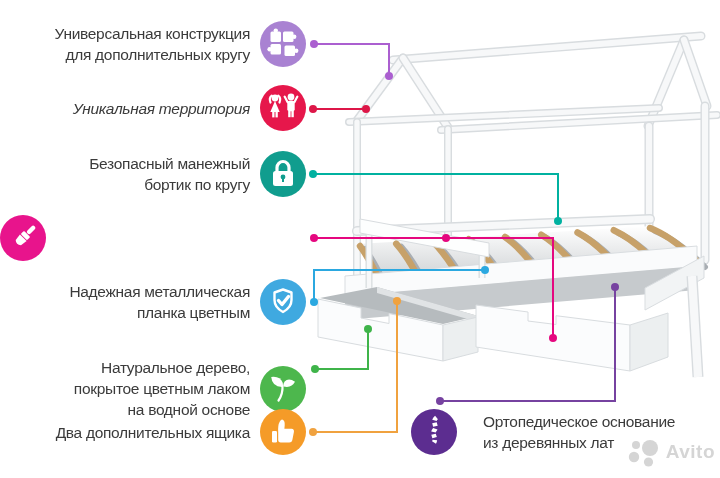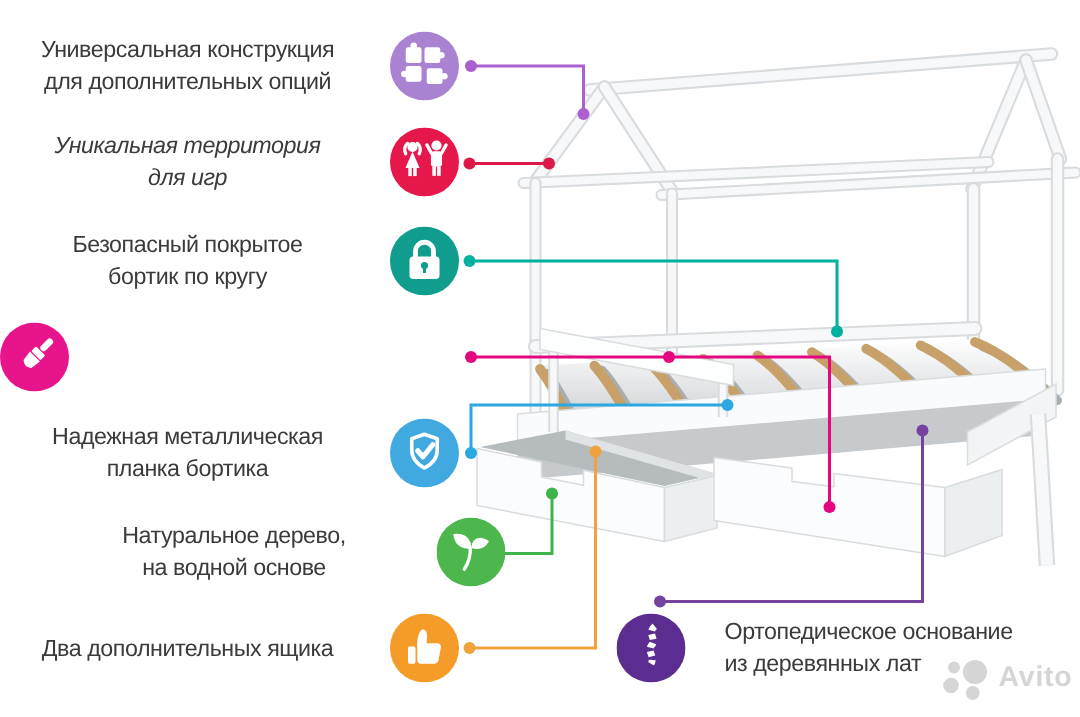--- a/index.html
+++ b/index.html
@@ -2,21 +2,21 @@
 <html><head>
 <meta charset="utf-8">
 <style>
   html,body{margin:0;padding:0;background:#fff;}
   .stage{position:relative;width:720px;height:478px;background:#fff;overflow:hidden;
          font-family:"Liberation Sans",sans-serif;color:#3b3b3b;}
   svg.layer{position:absolute;left:0;top:0;width:720px;height:478px;}
   #bed-layer{z-index:1;}
   #connector-layer{z-index:2;}
   .feature{position:absolute;display:flex;align-items:center;z-index:3;}
-  .feature .ftext{width:250px;text-align:center;margin-right:10px;
+  .feature .ftext{width:250px;text-align:right;margin-right:10px;
                   font-size:15.5px;line-height:21px;letter-spacing:-0.3px;font-weight:400;}
   .feature .ftext span{display:block;}
   .ficon{width:46px;height:46px;flex:0 0 46px;}
   .feature.right-side .ftext{text-align:left;margin-right:0;margin-left:26px;width:245px;}
   .watermark{position:absolute;right:5px;bottom:10px;z-index:4;display:flex;align-items:center;
              color:#d5d5d5;font-weight:bold;font-size:19px;letter-spacing:0.5px;}
   .watermark svg{margin-right:3px;}
 </style>
 </head>
 <body>
@@ -138,41 +138,40 @@
       <circle cx="313" cy="432" r="4" fill="#f0a23f"></circle>
         <circle cx="397" cy="301" r="4" fill="#f0a23f"></circle>
       <circle cx="615" cy="287" r="4" fill="#7642a0"></circle>
         <circle cx="440" cy="401" r="4" fill="#7642a0"></circle>
     </g>
   </svg>
 
   <div class="feature" style="top:21px;">
     <div class="ftext">
       <span>Универсальная конструкция</span>
-        <span>для дополнительных опций</span>
+        <span>для дополнительных кругу</span>
     </div>
     <svg class="ficon" viewBox="0 0 46 46">
       <circle cx="23" cy="23" r="23" fill="#a982d2"></circle>
       <g fill="#fff">
         <rect x="10.5" y="10.5" width="10.5" height="10.5" rx="1.5"></rect>
         <rect x="23" y="10.5" width="10.5" height="10.5" rx="1.5"></rect>
         <rect x="10.5" y="23" width="10.5" height="10.5" rx="1.5"></rect>
         <rect x="24.5" y="24.5" width="10.5" height="10.5" rx="1.5"></rect>
         <circle cx="15.8" cy="9.6" r="2.2"></circle>
           <circle cx="9.6" cy="28.3" r="2.2"></circle>
         <circle cx="34.2" cy="15.8" r="2.2"></circle>
           <circle cx="36.2" cy="29.8" r="2.2"></circle>
       </g>
     </svg>
   </div>
 
   <div class="feature" style="top:85px;font-style:italic;">
     <div class="ftext">
       <span>Уникальная территория</span>
-        <span>для игр</span>
     </div>
     <svg class="ficon" viewBox="0 0 46 46">
       <circle cx="23" cy="23" r="23" fill="#e6174b"></circle>
       <g fill="#fff" stroke="#fff">
         <circle cx="15" cy="13" r="3.4" stroke="none"></circle>
         <path d="M10.5,17.5 Q8.6,13 11.8,10.6" fill="none" stroke-width="2.2" stroke-linecap="round"></path>
         <path d="M19.5,17.5 Q21.4,13 18.2,10.6" fill="none" stroke-width="2.2" stroke-linecap="round"></path>
         <path d="M15,16 L19.7,27 H10.3 Z" stroke="none"></path>
         <rect x="12.2" y="27" width="2.3" height="5.4" stroke="none"></rect>
         <rect x="15.5" y="27" width="2.3" height="5.4" stroke="none"></rect>
@@ -180,21 +179,21 @@
         <path d="M27.5,17 L24.6,11.6 M34.5,17 L37.4,11.6" fill="none" stroke-width="2.2" stroke-linecap="round"></path>
         <rect x="27.3" y="15.8" width="7.4" height="10.4" rx="2" stroke="none"></rect>
         <rect x="28.2" y="26" width="2.4" height="6.2" stroke="none"></rect>
         <rect x="31.4" y="26" width="2.4" height="6.2" stroke="none"></rect>
       </g>
     </svg>
   </div>
 
   <div class="feature" style="top:151px;">
     <div class="ftext">
-      <span>Безопасный покрытое</span>
+      <span>Безопасный манежный</span>
         <span>бортик по кругу</span>
     </div>
     <svg class="ficon" viewBox="0 0 46 46">
       <circle cx="23" cy="23" r="23" fill="#109d8e"></circle>
       <path d="M17,21 V16.5 A6,6 0 0 1 29,16.5 V21" fill="none" stroke="#fff" stroke-width="3.2"></path>
       <rect x="13" y="20" width="20" height="15" rx="2.5" fill="#fff"></rect>
       <circle cx="23" cy="26" r="2.4" fill="#109d8e"></circle>
       <rect x="22" y="26.5" width="2" height="4.5" fill="#109d8e"></rect>
     </svg>
   </div>
@@ -206,32 +205,33 @@
         <rect x="20.8" y="6.5" width="4.4" height="10" rx="2"></rect>
         <rect x="18.6" y="17.2" width="8.8" height="4.6" rx="1"></rect>
         <path d="M18.3,22.6 H27.7 L26.7,29.6 Q23,33 19.3,29.6 Z"></path>
       </g>
     </svg>
   </div>
 
   <div class="feature" style="top:279px;">
     <div class="ftext">
       <span>Надежная металлическая</span>
-        <span>планка бортика</span>
+        <span>планка цветным</span>
     </div>
     <svg class="ficon" viewBox="0 0 46 46">
       <circle cx="23" cy="23" r="23" fill="#3fa9e0"></circle>
       <path d="M23,10.5 L31.5,13.5 V21 Q31.5,28.5 23,33 Q14.5,28.5 14.5,21 V13.5 Z" fill="none" stroke="#fff" stroke-width="2.4" stroke-linejoin="round"></path>
       <polyline points="18.5,21.5 22,25.5 28.5,17.5" fill="none" stroke="#fff" stroke-width="3.4" stroke-linecap="round" stroke-linejoin="round"></polyline>
     </svg>
   </div>
 
-  <div class="feature" style="top:345px;padding-left:31px;">
+  <div class="feature" style="top:357px;">
     <div class="ftext">
       <span>Натуральное дерево,</span>
+        <span>покрытое цветным лаком</span>
         <span>на водной основе</span>
     </div>
     <svg class="ficon" viewBox="0 0 46 46">
       <circle cx="23" cy="23" r="23" fill="#4db74d"></circle>
       <path d="M18.5,34.5 Q23,28 22.5,19.5" fill="none" stroke="#fff" stroke-width="2.2" stroke-linecap="round"></path>
       <path d="M22,21 Q12,20.5 11.2,11 Q20.2,9.8 22.8,17 Q23.4,19.6 22,21 Z" fill="#fff"></path>
       <path d="M23.5,20.5 Q31.5,22.5 35,15.8 Q28.5,11.2 24.6,15.6 Q23,17.8 23.5,20.5 Z" fill="#fff"></path>
     </svg>
   </div>
 

